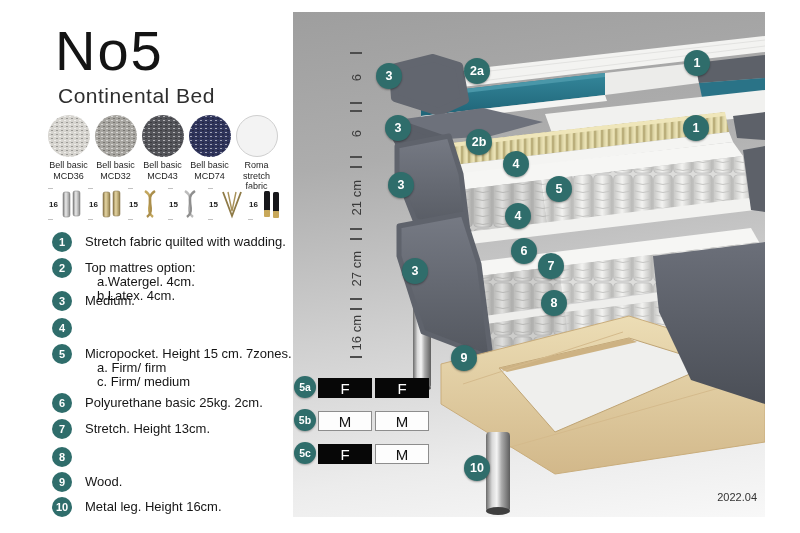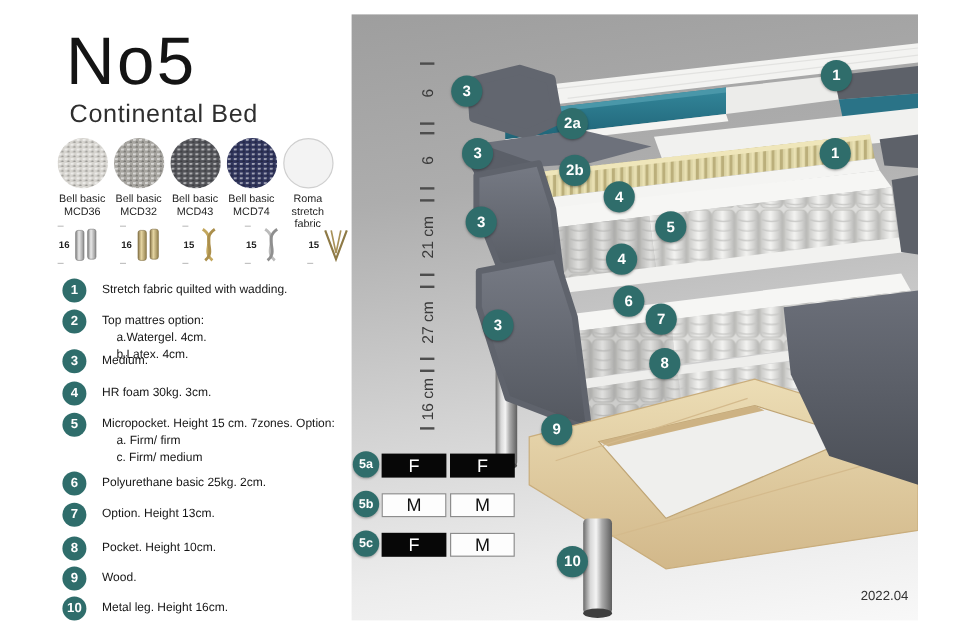--- a/index.html
+++ b/index.html
@@ -18,30 +18,30 @@
   .swatch-circle { width:42px; height:42px; border-radius:50%; }
   .weave { background-image:
       radial-gradient(ellipse 2px 1.4px at 2px 1.5px, rgba(255,255,255,.55) 0 1px, transparent 1.5px),
       radial-gradient(ellipse 2px 1.4px at 4px 3.5px, rgba(0,0,0,.28) 0 .9px, transparent 1.3px);
     background-size:5px 4px; }
   .sw1 { background-color:#d6d4cf; } .sw2 { background-color:#a7a5a0; }
   .sw3 { background-color:#54555a; } .sw4 { background-color:#30355c; }
   .sw5 { background-color:#f3f3f3; border:1px solid #cfcfcf; }
   .swatch-label { margin-top:3px; font-size:9px; line-height:10.5px; color:#1e1e1e; text-align:center; }
 
-  .legsrow { position:absolute; left:47px; top:186px; display:flex; gap:15px; }
+  .legsrow { position:absolute; left:47px; top:186px; display:flex; gap:3px; }
   .leg-item { position:relative; width:37px; height:36px; display:flex; align-items:center; padding-left:2px; }
   .leg-item::before, .leg-item::after { content:""; position:absolute; left:1px; width:5px; height:1px; background:#c2c2c2; }
   .leg-item::before { top:2px; } .leg-item::after { bottom:2px; }
   .leg-h { font-size:8px; font-weight:bold; color:#222; margin-right:2px; }
 
   .lrow { position:absolute; left:52px; display:flex; gap:13px; }
   .lc { flex:0 0 auto; width:20px; height:20px; border-radius:50%; background:#2f6d6b; color:#fff;
         font-size:11px; font-weight:bold; display:flex; align-items:center; justify-content:center; }
-  .ltext { font-size:10px; line-height:14px; color:#161616; padding-top:3px; }
+  .ltext { font-size:13px; line-height:14px; color:#161616; padding-top:3px; }
   .lsub { margin-left:12px; }
 
   
   .panel { position:absolute; left:293px; top:12px; width:472px; height:505px;
            background:linear-gradient(172deg,#9e9e9e 0%,#adadad 28%,#cfcfcf 58%,#ececec 84%,#f8f8f8 100%); }
   .bedsvg { position:absolute; left:0; top:0; }
 
   .co { position:absolute; width:26px; height:26px; border-radius:50%; background:#2f6d6b; color:#fff;
         font-size:12.5px; font-weight:bold; display:flex; align-items:center; justify-content:center;
         box-shadow:0 1px 2px rgba(0,0,0,.35); }
@@ -180,41 +180,39 @@
       <div class="lsub">a.Watergel. 4cm.</div>
       <div class="lsub">b.Latex. 4cm.</div>
     </div>
   </div>
   <div class="lrow" style="top:291px">
     <div class="lc">3</div>
     <div class="ltext">Medium.</div>
   </div>
   <div class="lrow" style="top:318px">
     <div class="lc">4</div>
-    <div class="ltext">HR foam 30kg. 3cm.</div>
   </div>
   <div class="lrow" style="top:344px">
     <div class="lc">5</div>
     <div class="ltext">
       <div>Micropocket. Height 15 cm. 7zones. Option:</div>
       <div class="lsub">a. Firm/ firm</div>
       <div class="lsub">c. Firm/ medium</div>
     </div>
   </div>
   <div class="lrow" style="top:393px">
     <div class="lc">6</div>
     <div class="ltext">Polyurethane basic 25kg. 2cm.</div>
   </div>
   <div class="lrow" style="top:419px">
     <div class="lc">7</div>
-    <div class="ltext">Option. Height 13cm.</div>
+    <div class="ltext">Stretch. Height 13cm.</div>
   </div>
   <div class="lrow" style="top:447px">
     <div class="lc">8</div>
-    <div class="ltext">Pocket. Height 10cm.</div>
   </div>
   <div class="lrow" style="top:472px">
     <div class="lc">9</div>
     <div class="ltext">Wood.</div>
   </div>
   <div class="lrow" style="top:497px">
     <div class="lc">10</div>
     <div class="ltext">Metal leg. Height 16cm.</div>
   </div>
 
@@ -345,21 +343,21 @@
         <div class="tick"></div>
       </div>
       <div class="rseg" style="height:50px;margin-top:8px">
         <div class="tick"></div>
         <div class="rlabel">16 cm</div>
         <div class="tick"></div>
       </div>
     </div>
 
     <div class="co" style="left:83px;top:51px">3</div>
-    <div class="co" style="left:171px;top:78px">2a</div>
+    <div class="co" style="left:171px;top:46px">2a</div>
     <div class="co" style="left:391px;top:38px">1</div>
     <div class="co" style="left:92px;top:103px">3</div>
     <div class="co" style="left:173px;top:117px">2b</div>
     <div class="co" style="left:390px;top:103px">1</div>
     <div class="co" style="left:210px;top:139px">4</div>
     <div class="co" style="left:253px;top:164px">5</div>
     <div class="co" style="left:95px;top:160px">3</div>
     <div class="co" style="left:212px;top:191px">4</div>
     <div class="co" style="left:218px;top:226px">6</div>
     <div class="co" style="left:109px;top:246px">3</div>

